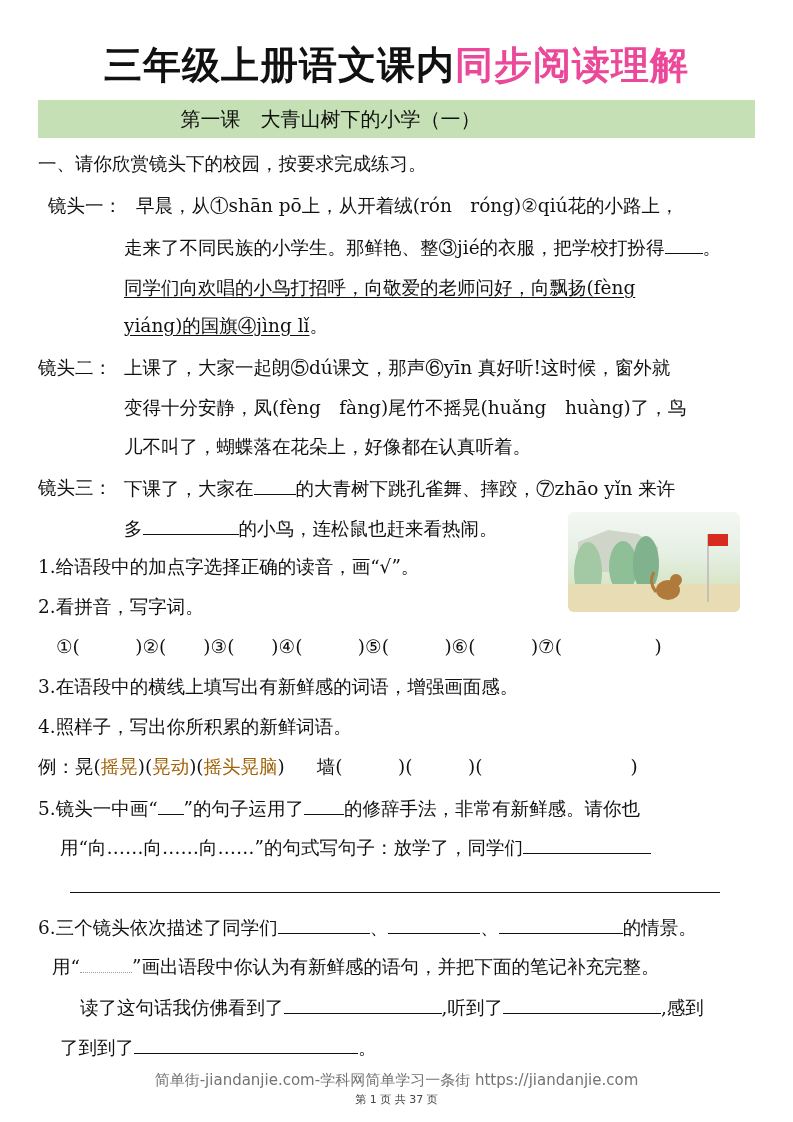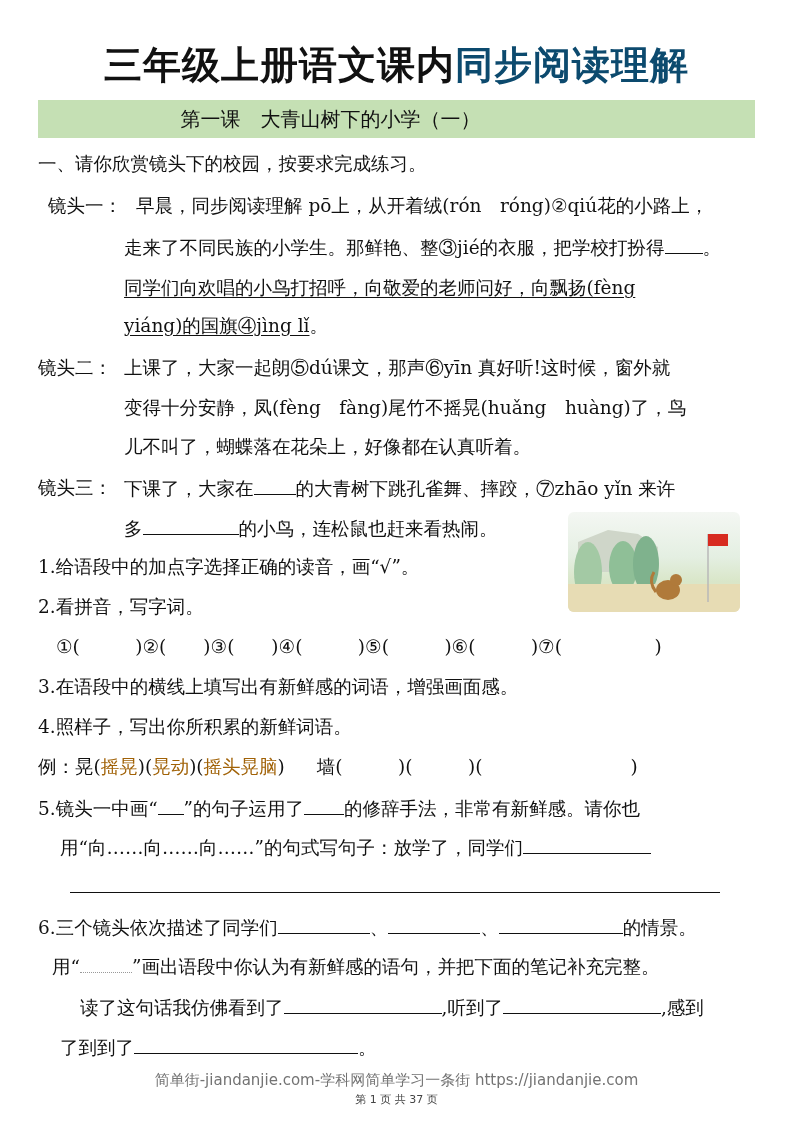--- a/index.html
+++ b/index.html
@@ -1,21 +1,21 @@
 <!DOCTYPE html>
 <html><head>
 <meta charset="utf-8">
 <style>
   html, body { margin:0; padding:0; background:#ffffff; }
   body { width:793px; height:1122px; position:relative; overflow:hidden;
          font-family:"DejaVu Serif","Liberation Serif",serif; color:#111; }
   .abs { position:absolute; white-space:nowrap; }
   .title { left:0; width:793px; top:40px; text-align:center; font-size:38px; font-weight:bold;
            font-family:"DejaVu Sans","Liberation Sans",sans-serif; letter-spacing:1px; color:#111; }
-  .title .red { color:#0c4a6e;font-family:Liberation Mono, monospace; }
+  .title .red { color:#ec4899;font-family:Liberation Mono, monospace; }
   .band { left:38px; top:100px; width:717px; height:38px; background:#c5e0b4; }
   .band-text { left:0; width:661px; top:106px; text-align:center; font-size:20px; }
   .line { font-size:18.5px; line-height:24px; }
   .ul { text-decoration:underline; text-underline-offset:3px; }
   .blank { display:inline-block; border-bottom:1.2px solid #111; height:18px; vertical-align:baseline; }
   .redtxt { color:#a16207; }
   .dotted { display:inline-block; width:52px; border-bottom:1.5px dotted #999; height:12px; }
   .img { left:568px; top:512px; width:172px; height:100px; border-radius:6px; overflow:hidden;
          background:linear-gradient(180deg,#f4f7f3 0%,#e4efe2 45%,#d9e6c8 70%,#eae2c4 100%); }
   .footer { left:0; width:793px; text-align:center; color:#737373; font-family:"DejaVu Sans","Liberation Sans",sans-serif; }
@@ -24,21 +24,21 @@
 <body>
 
 <div class="abs title"><span>三年级上册语文课内</span><span class="red">同步阅读理解</span></div>
 
 <div class="abs band"></div>
 <div class="abs band-text">第一课　大青山树下的小学（一）</div>
 
 <div class="abs line" style="left:38px;top:152px;">一、请你欣赏镜头下的校园，按要求完成练习。</div>
 
 <div class="abs line" style="left:48px;top:194px;">镜头一：</div>
-<div class="abs line" style="left:136px;top:194px;">早晨，同步阅读理解 pō上，从开着绒(rón　róng)②qiú花的小路上，</div>
+<div class="abs line" style="left:136px;top:194px;">早晨，从①shān pō上，从开着绒(rón　róng)②qiú花的小路上，</div>
 <div class="abs line" style="left:124px;top:235px;"><span>走来了不同民族的小学生。那鲜艳、整③jié的衣服，把学校打扮得</span><span class="blank" style="width:38px;"></span><span>。</span></div>
 <div class="abs line ul" style="left:124px;top:276px;">同学们向欢唱的小鸟打招呼，向敬爱的老师问好，向飘扬(fèng</div>
 <div class="abs line" style="left:124px;top:314px;"><span class="ul">yiáng)的国旗④jìng lǐ</span><span>。</span></div>
 
 <div class="abs line" style="left:38px;top:356px;">镜头二：</div>
 <div class="abs line" style="left:124px;top:356px;">上课了，大家一起朗⑤dú课文，那声⑥yīn 真好听!这时候，窗外就</div>
 <div class="abs line" style="left:124px;top:396px;">变得十分安静，凤(fèng　fàng)尾竹不摇晃(huǎng　huàng)了，鸟</div>
 <div class="abs line" style="left:124px;top:435px;">儿不叫了，蝴蝶落在花朵上，好像都在认真听着。</div>
 
 <div class="abs line" style="left:38px;top:476px;">镜头三：</div>

